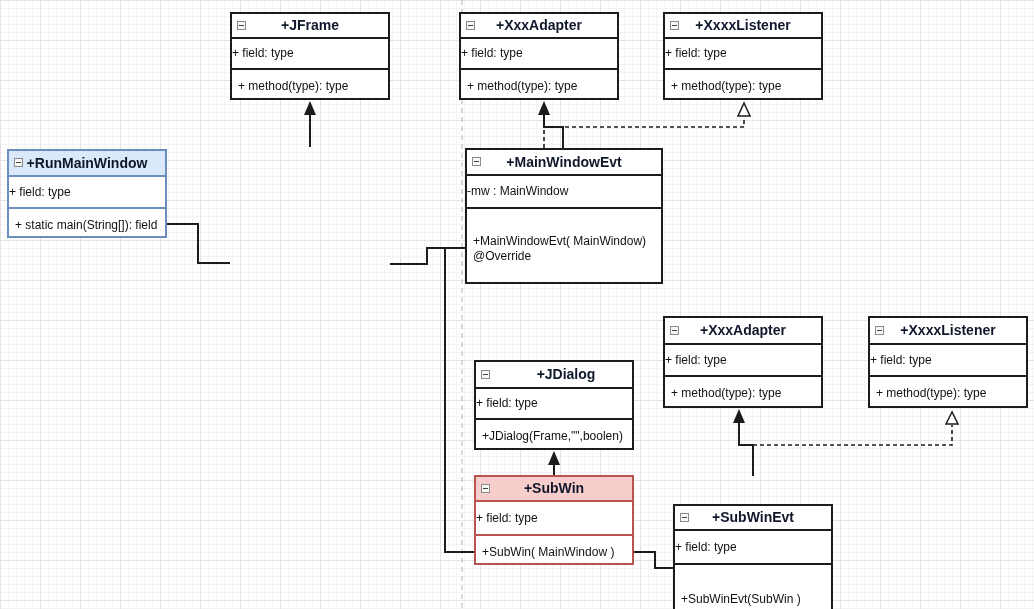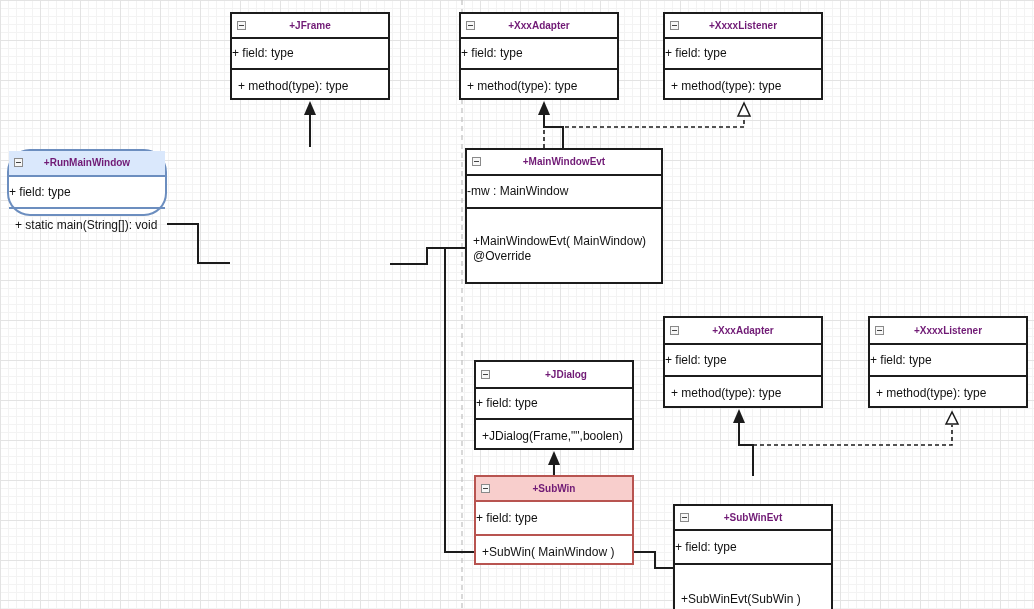--- a/index.html
+++ b/index.html
@@ -23,21 +23,21 @@
     font-size:12px;line-height:1.2;
   }
   .cls.blue{border-color:#6c8ebf;}
   .cls.red{border-color:#b85450;}
   .hdr{
     position:relative;box-sizing:border-box;display:flex;align-items:center;justify-content:center;
     border-bottom:2px solid;border-color:inherit;background:#ffffff;
   }
   .cls.blue .hdr{background:#dae8fc;}
   .cls.red .hdr{background:#f8cecc;}
-  .title{font-weight:bold;font-size:10px;color:#701a75;}
+  .title{font-weight:bold;font-size:14px;color:#0f172a;}
   .collapse{
     position:absolute;left:5px;top:50%;margin-top:-5px;
     width:9px;height:9px;box-sizing:border-box;
     border:1px solid #8a8a8a;background:#f7f7f7;
     display:flex;align-items:center;justify-content:center;
   }
   .collapse .minus{display:block;width:5px;height:1px;background:#444;}
   .frow{
     box-sizing:border-box;display:flex;align-items:center;
     border-bottom:2px solid;border-color:inherit;
@@ -120,32 +120,32 @@
       <span class="title">+XxxxListener</span>
     </div>
     <div class="frow" style="height:31px;">
         <span>+ field: type</span>
       </div>
     <div class="mrow" style="height:28px;display:flex;align-items:center;">
         <span>+ method(type): type</span>
       </div>
   </div>
 
-  <div class="cls blue" style="left:7px;top:149px;width:160px;height:67px;border-radius:23px;">
+  <div class="cls blue" style="left:7px;top:149px;width:160px;height:89px;">
     <div class="hdr" style="height:26px;">
       <span class="collapse">
           <span class="minus"></span>
         </span>
       <span class="title">+RunMainWindow</span>
     </div>
     <div class="frow" style="height:32px;">
         <span>+ field: type</span>
       </div>
     <div class="mrow" style="height:27px;display:flex;align-items:center;">
-        <span>+ static main(String[]): void</span>
+        <span>+ static main(String[]): field</span>
       </div>
   </div>
 
 
   <div class="cls" style="left:465px;top:148px;width:198px;height:136px;">
     <div class="hdr" style="height:26px;">
       <span class="collapse">
           <span class="minus"></span>
         </span>
       <span class="title">+MainWindowEvt</span>

